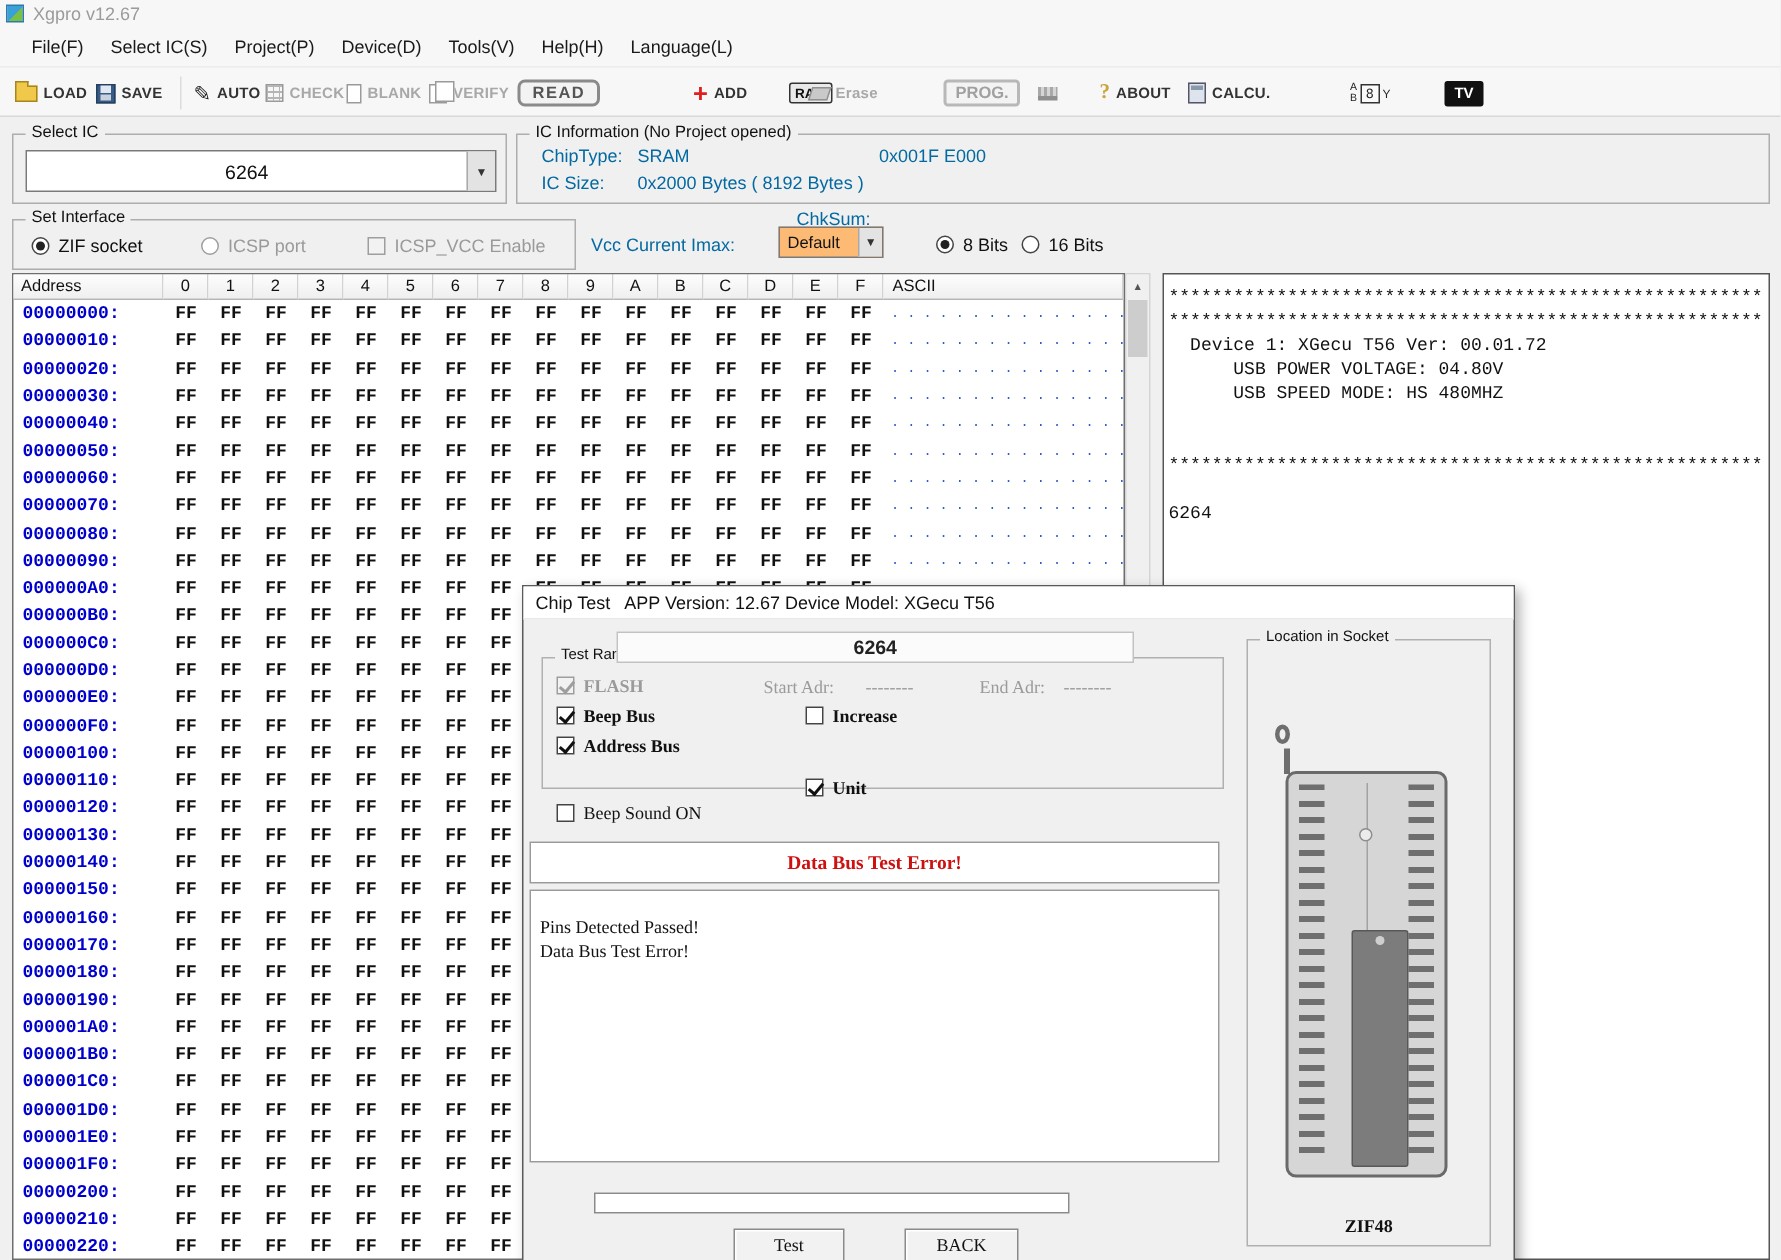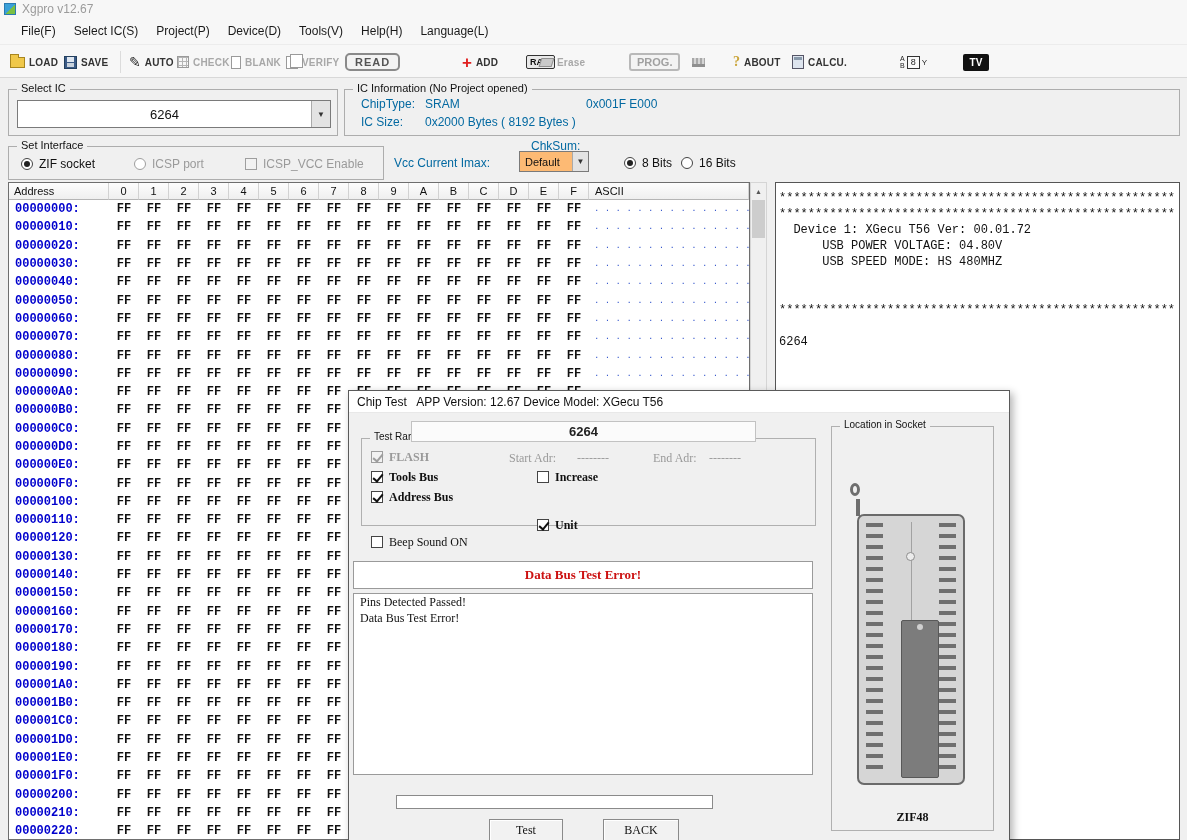--- a/index.html
+++ b/index.html
@@ -109,21 +109,21 @@
   
   .dialog{position:absolute;left:348px;top:390px;width:662px;height:462px;background:#f0f0f0;border:1px solid #5a5a5a;box-shadow:3px 3px 8px rgba(0,0,0,.3);}
   .dlg-title{position:absolute;left:0;top:0;right:0;height:22px;background:#fff;display:flex;align-items:center;padding-left:8px;font-size:12px;color:#111;white-space:pre;border-bottom:1px solid #e8e8e8;}
   .chip-header{position:absolute;left:62px;top:30px;width:345px;height:21px;background:#fbfbfb;border:1px solid #c2c2c2;display:flex;align-items:center;justify-content:center;font-weight:bold;font-size:13px;color:#222;z-index:2;}
   .dlg-range{left:12px;top:47px;width:455px;height:88px;border:1px solid #b0b0b0;}
   .serif-label{font-family:"Liberation Serif",serif;font-size:12px;font-weight:bold;color:#111;white-space:nowrap;}
   .serif-label.plain{font-weight:normal;}
   .adr-text{position:absolute;font-family:"Liberation Serif",serif;font-size:12px;color:#9a9a9a;white-space:nowrap;}
   .error-box{position:absolute;left:4px;top:170px;width:460px;height:28px;background:#fff;border:1px solid #9a9a9a;display:flex;align-items:center;justify-content:center;}
   .error-text{font-family:"Liberation Serif",serif;font-size:13px;font-weight:bold;color:var(--error-red);}
-  .result-box{position:absolute;left:4px;top:202px;width:460px;height:182px;background:#fff;border:1px solid #9a9a9a;padding:0 6px;overflow:hidden;}
+  .result-box{position:absolute;left:4px;top:202px;width:460px;height:182px;background:#fff;border:1px solid #9a9a9a;padding:16px 6px;overflow:hidden;}
   .result-line{font-family:"Liberation Serif",serif;font-size:12px;line-height:16px;color:#111;}
   .progress{position:absolute;left:47px;top:404px;width:317px;height:14px;background:#fff;border:1px solid #8a8a8a;}
   .dlg-btn{position:absolute;height:23px;background:#f2f2f2;border:1px solid #8a8a8a;box-shadow:inset 1px 1px 0 #fff;font-family:"Liberation Serif",serif;font-size:12px;color:#111;display:flex;align-items:center;justify-content:center;}
 
   
   .socket-group{left:482px;top:35px;width:163px;height:405px;border:1px solid #b0b0b0;}
   .lever-ring{position:absolute;left:18px;top:56px;width:10px;height:13px;border:3px solid #6e6e6e;border-radius:50%;}
   .lever-stem{position:absolute;left:24px;top:72px;width:4px;height:17px;background:#6e6e6e;}
   .socket-body{position:absolute;left:25px;top:87px;width:108px;height:271px;background:#d6d6d6;border:2px solid #6a6a6a;border-radius:7px;}
   .slots{position:absolute;top:7px;bottom:7px;width:17px;background:repeating-linear-gradient(to bottom,#6f6f6f 0 4px,transparent 4px 11px);}
@@ -1020,21 +1020,21 @@
     <span class="cb checked disabled"></span>
     <span class="serif-label gray">FLASH</span>
   </div>
   <span class="adr-text" style="left:160px;top:60px;">Start Adr:</span>
   <span class="adr-text" style="left:228px;top:60px;">--------</span>
   <span class="adr-text" style="left:304px;top:60px;">End Adr:</span>
   <span class="adr-text" style="left:360px;top:60px;">--------</span>
 
   <div class="ctlrow" style="left:22px;top:79px;">
     <span class="cb checked"></span>
-    <span class="serif-label">Tools Bus</span>
+    <span class="serif-label">Beep Bus</span>
   </div>
   <div class="ctlrow" style="left:188px;top:79px;">
     <span class="cb"></span>
     <span class="serif-label">Increase</span>
   </div>
   <div class="ctlrow" style="left:22px;top:99px;">
     <span class="cb checked"></span>
     <span class="serif-label">Address Bus</span>
   </div>
   <div class="ctlrow" style="left:188px;top:99px;margin-top:28px;">

